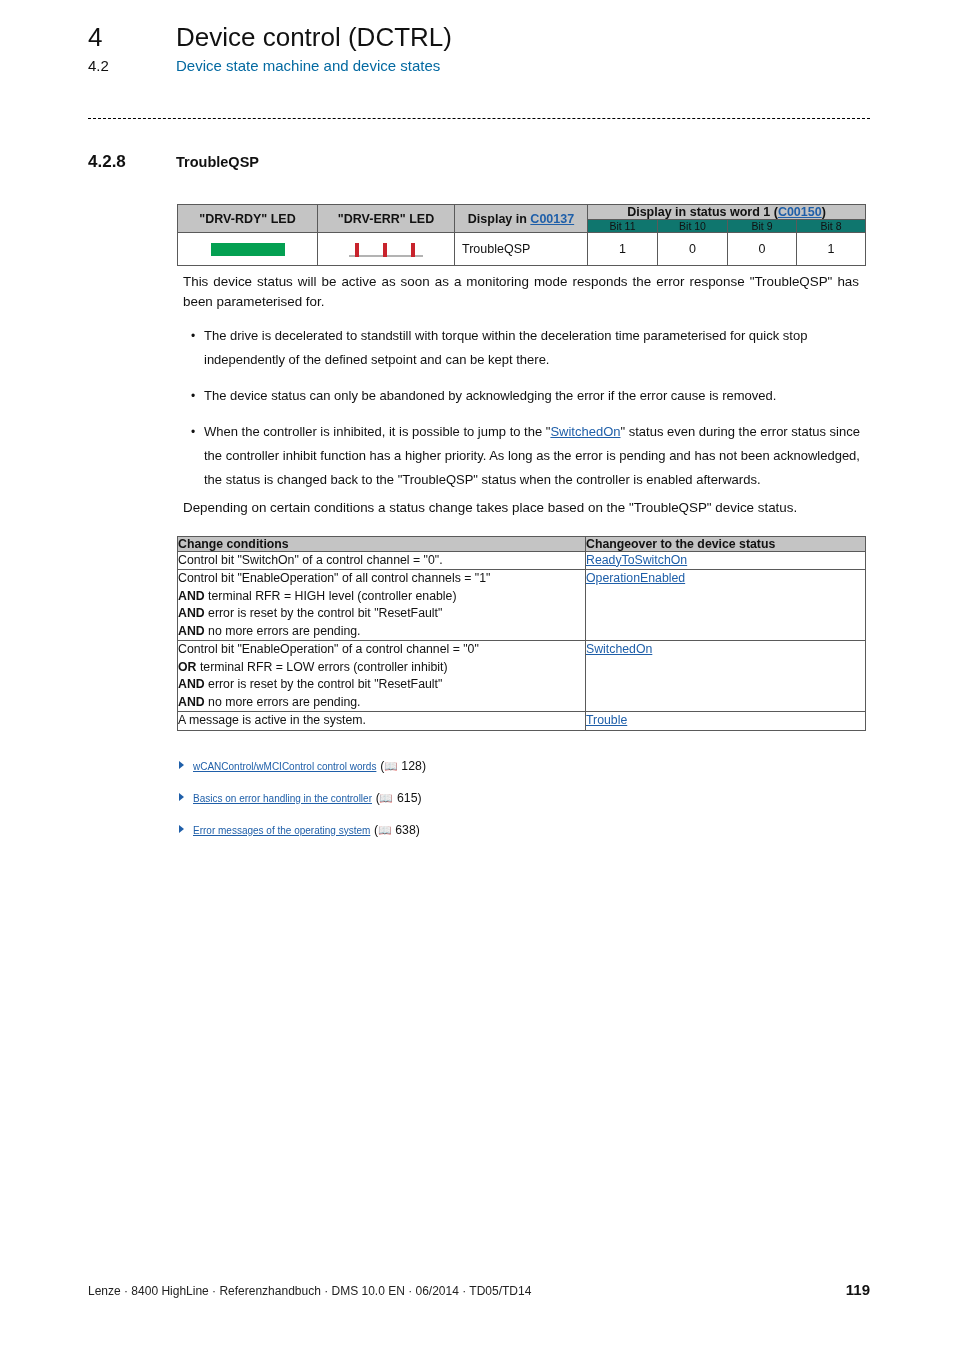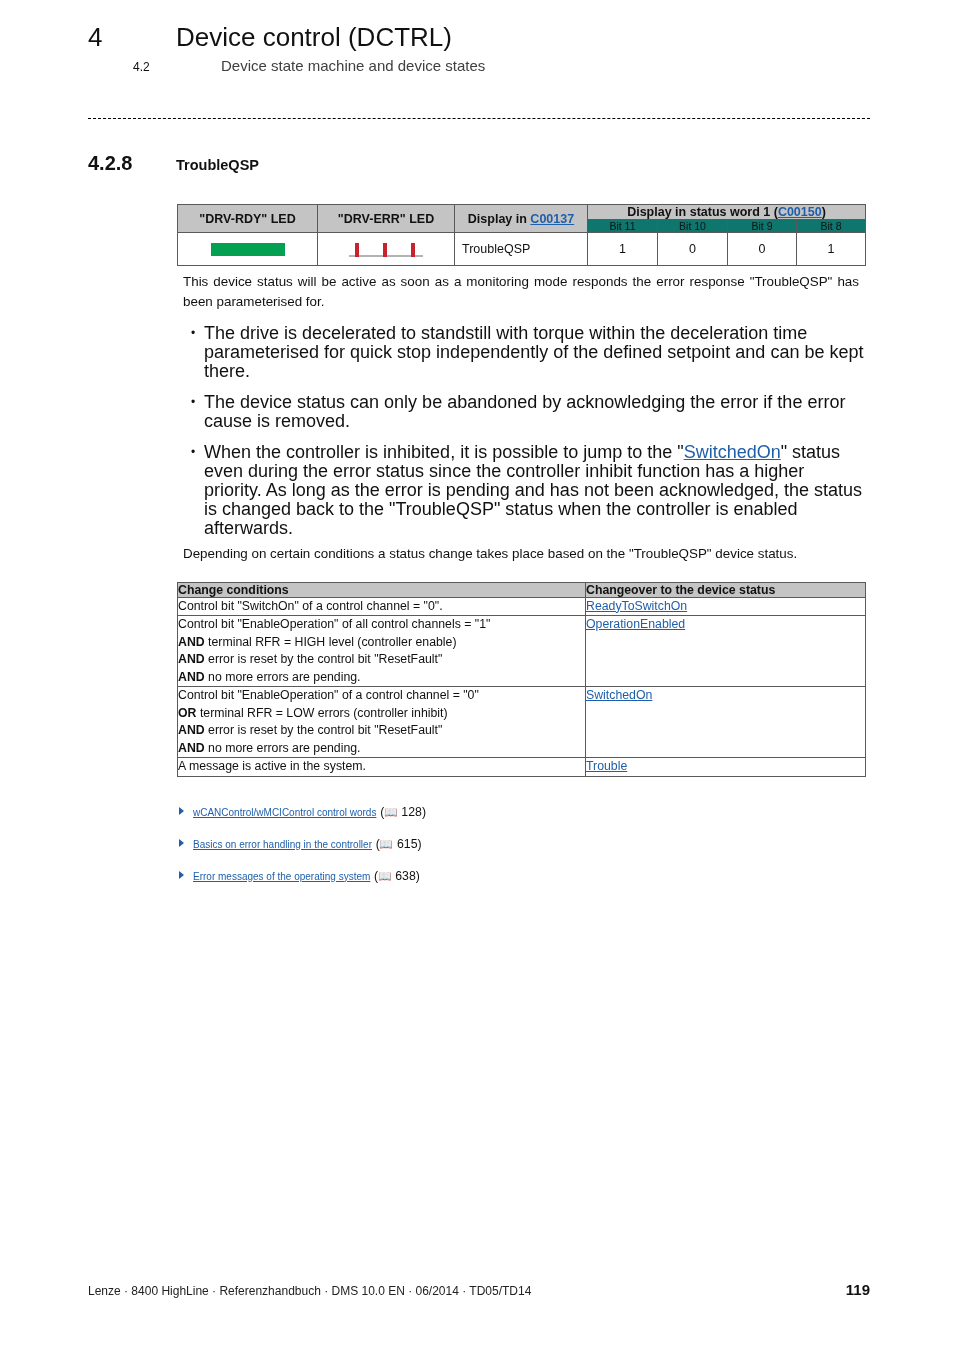--- a/index.html
+++ b/index.html
@@ -45,29 +45,28 @@
     letter-spacing: 0;
   }
   .hdr-title {
     font-size: 26px;
     font-weight: 400;
     color: #111;
   }
   .hdr-num2 {
     width: 88px;
     flex: 0 0 88px;
-    font-size: 12px;
+    font-size: 15px;
     font-weight: 400;
     color: #111;
-    margin-left: 45px;
   }
   .hdr-title2 {
     font-size: 15px;
     font-weight: 400;
-    color: #404040;
+    color: #0369a1;
   }
 
   .hdr-rule {
     position: absolute;
     left: 88px;
     top: 118px;
     width: 782px;
     height: 0;
     border-top: 1.6px dashed #000;
   }
@@ -76,21 +75,21 @@
   .sec {
     position: absolute;
     left: 88px;
     top: 152px;
     display: flex;
     align-items: baseline;
   }
   .sec-num {
     width: 88px;
     flex: 0 0 88px;
-    font-size: 20px;
+    font-size: 17px;
     font-weight: bold;
     color: #111;
   }
   .sec-title {
     font-size: 14.5px;
     font-weight: bold;
     color: #111;
   }
 
   
@@ -192,22 +191,22 @@
   .para-intro { margin-top: 20px; }
   .para-depend { margin-top: 17px; }
 
   ul.bullets {
     margin: 13px 0 0 0;
     padding: 0 0 0 27px;
     list-style: none;
   }
   ul.bullets li {
     position: relative;
-    font-size: 18px;
-    line-height: 19px;
+    font-size: 13px;
+    line-height: 24px;
     color: #111;
     margin-bottom: 12px;
   }
   ul.bullets li:last-child { margin-bottom: 0; }
   ul.bullets li:before {
     content: "\2022";
     position: absolute;
     left: -13px;
     top: 0;
     font-size: 12px;

